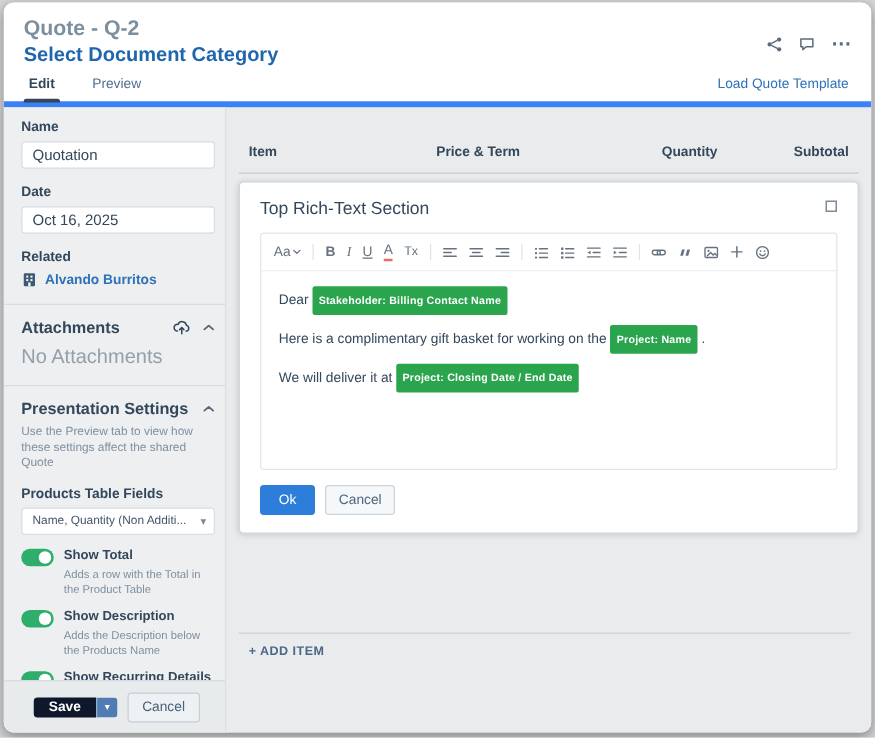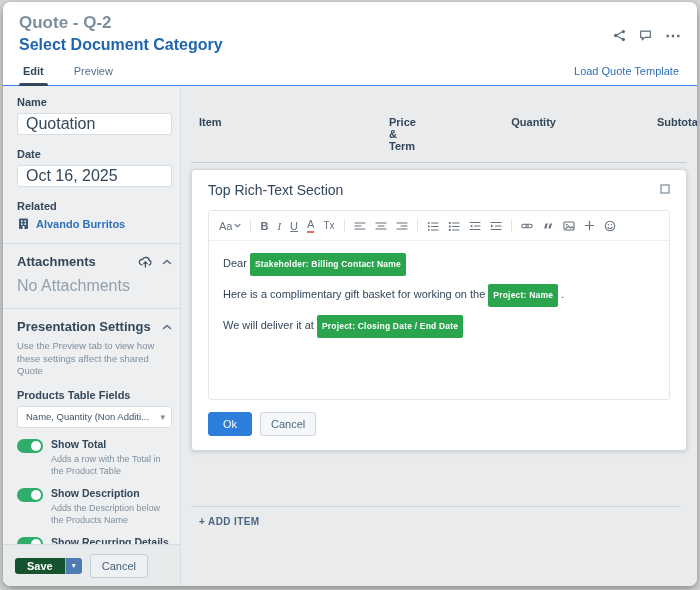--- a/index.html
+++ b/index.html
@@ -12,38 +12,38 @@
 
   
   .hdr { padding: 11px 16px 5px; display: flex; justify-content: space-between; background: #fff; }
   .breadcrumb { font-size: 17px; color: #7c8f9f; font-weight: 700; }
   .page-title { font-size: 16px; font-weight: 700; color: #1f66ad; margin-top: 3px; }
   .hdr-icons { display: flex; gap: 13px; align-items: center; padding-top: 4px; color: #5a6a7a; }
   .hdr-icons > span { cursor: pointer; display: inline-flex; }
   .more-glyph { font-size: 16px; line-height: 8px; font-weight: 700; color: #5a6a7a; }
 
   
-  .tabs { display: flex; align-items: flex-end; padding: 0 18px; border-bottom: 1px solid #3b82f6;
+  .tabs { display: flex; align-items: flex-end; padding: 0 18px; border-bottom: 5px solid #3b82f6;
           background: #fff; height: 27px; }
   .tab { font-size: 11px; color: #516f8f; padding: 0 2px 8px; margin-right: 26px; position: relative; cursor: pointer; }
   .tab.active { font-weight: 700; color: #33475b; }
   .tab.active::after { content: ""; position: absolute; left: -2px; right: -2px; bottom: -1px; height: 3px;
                        background: #33475b; border-radius: 2px 2px 0 0; }
   .load-link { margin-left: auto; font-size: 11px; color: #2e71b8; padding-bottom: 8px; cursor: pointer; text-decoration: none; }
 
   
   .body { flex: 1; display: flex; background: #e9ebec; min-height: 0; }
 
   
   .sidebar { width: 178px; background: #edeff0; border-right: 1px solid #dcdfe2; display: flex; flex-direction: column; flex: none; }
   .sb-scroll { flex: 1; padding: 10px 8px 0 14px; overflow: hidden; }
   .field-label { font-size: 11px; font-weight: 700; color: #33475b; margin-bottom: 5px; }
   .field-gap { margin-top: 13px; }
   .input { height: 22px; background: #fff; border: 1px solid #d6dde3; border-radius: 3px;
-           font-size: 16px; color: #33475b; padding: 0 8px; display: flex; align-items: center; cursor: text; }
+           font-size: 12px; color: #33475b; padding: 0 8px; display: flex; align-items: center; cursor: text; }
   .related-row { display: flex; align-items: center; gap: 6px; margin-top: 2px; font-weight: bold; }
   .related-row a { font-size: 11px; color: #2e71b8; text-decoration: none; cursor: pointer; }
   .divider { height: 1px; background: #d9dee2; margin: 13px -8px 0 -14px; }
   .section-head { display: flex; align-items: center; margin-top: 10px; color: #33475b; }
   .section-title { font-size: 13px; font-weight: 600; }
   .section-title.strong { font-weight: 700; }
   .section-icons { margin-left: auto; display: flex; gap: 9px; align-items: center; }
   .section-icons > span { display: inline-flex; cursor: pointer; }
   .muted { font-size: 16px; color: #93a0ac; margin-top: 8px; }
   .help-text { font-size: 9.5px; color: #7f909f; line-height: 1.32; margin-top: 6px; }
@@ -51,30 +51,30 @@
   .select { height: 22px; background: #fff; border: 1px solid #d6dde3; border-radius: 3px; margin-top: 5px;
             font-size: 9.5px; color: #42546a; padding: 0 6px 0 8px; display: flex; align-items: center; cursor: pointer; }
   .select .sel-caret { margin-left: auto; color: #7a8a99; font-size: 9px; }
   .toggle-row { display: flex; gap: 8px; margin-top: 10px; align-items: flex-start; }
   .switch { width: 26px; height: 14px; border-radius: 8px; background: #2fae6b; position: relative; flex: none; margin-top: 1px; cursor: pointer; }
   .switch::after { content: ""; position: absolute; right: 2px; top: 2px; width: 10px; height: 10px; border-radius: 50%; background: #fff; }
   .toggle-label { font-size: 10.5px; font-weight: 700; color: #33475b; line-height: 13px; }
   .toggle-desc { font-size: 9px; color: #7f909f; line-height: 12px; margin-top: 2px; }
   .sb-footer { height: 42px; border-top: 1px solid #d7dcdf; background: #e8ebec; display: flex; align-items: center; gap: 8px; padding: 0 12px; flex: none; }
   .save-split { display: inline-flex; cursor: pointer; }
-  .save-main { background: #14532d; color: #fff; font-size: 11px; font-weight: 600; padding: 2px 12px; border-radius: 3px 0 0 3px; }
+  .save-main { background: #0f172a; color: #fff; font-size: 11px; font-weight: 600; padding: 2px 12px; border-radius: 3px 0 0 3px; margin-left: 12px; }
   .save-caret { background: #4f7cb3; color: #fff; font-size: 8px; display: flex; align-items: center; padding: 0 6px;
                 border-left: 1px solid rgba(255,255,255,.4); border-radius: 0 3px 3px 0; }
   .btn-cancel-side { background: #eef1f3; border: 1px solid #c6ced6; color: #4a6078; font-size: 11px;
                      padding: 5px 11px; border-radius: 3px; cursor: pointer; font-family: inherit; }
 
   
   .main { flex: 1; position: relative; padding: 0 10px; min-width: 0; }
   .table-head { display: grid; grid-template-columns: 150px 1fr 100px 105px; margin-top: 24px;
-                padding: 6px 8px 10px; border-bottom: 1px solid #c5ccd2; font-size: 11px; font-weight: 700; color: #33475b; gap: 40px; }
+                padding: 6px 8px 10px; border-bottom: 1px solid #c5ccd2; font-size: 11px; font-weight: 700; color: #33475b; }
   .table-head .right { text-align: right; }
 
   
   .modal { margin-top: 6px; background: #fff; border: 1px solid #cfd6dc; border-radius: 4px;
            box-shadow: 0 1px 5px rgba(0,0,0,.14); padding: 12px 16px 14px; }
   .modal-head { display: flex; justify-content: space-between; align-items: flex-start; }
   .modal-title { font-size: 14px; color: #33475b; }
   .expand-btn { cursor: pointer; display: inline-flex; padding-top: 2px; }
   .editor { margin-top: 12px; border: 1px solid #e1e6ea; border-radius: 3px; background: #fff; }
   .toolbar { display: flex; align-items: center; gap: 9px; padding: 7px 10px; border-bottom: 1px solid #edf0f3;

